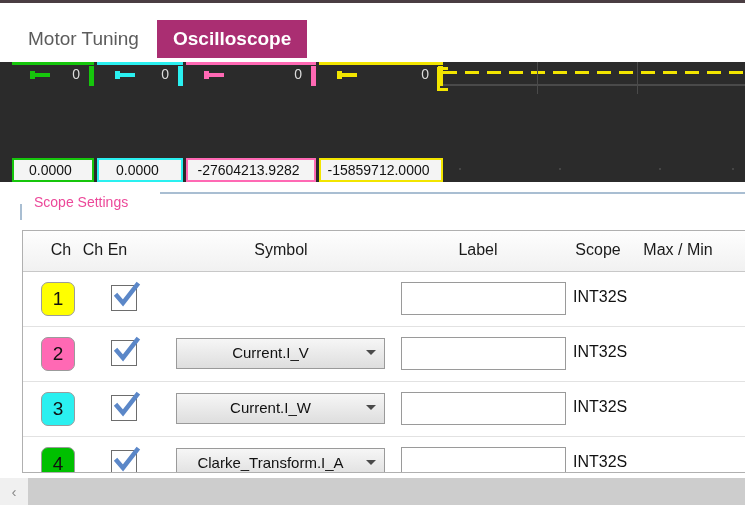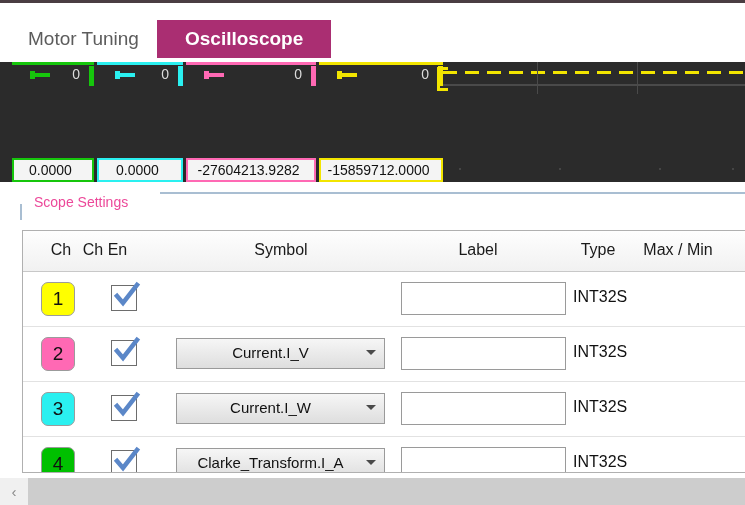--- a/index.html
+++ b/index.html
@@ -41,21 +41,21 @@
   }
   .tab-inactive {
     left: 22px;
     color: #5c5c5c;
     padding: 0 6px;
   }
   .tab-active {
     left: 157px;
     background: #aa2e72;
     color: #ffffff;
-    padding: 0 28px;
+    padding: 0 16px;
     font-weight: bold;
   }
 
   
   .scope {
     position: absolute;
     left: 0; top: 62px;
     width: 745px; height: 120px;
     background: #2b2b2b;
   }
@@ -411,21 +411,21 @@
     </div>
     <div class="group-rule"></div>
     <div class="group-leftrule"></div>
 
     <div class="table-wrap">
       <div class="thead" id="table-head">
           <div class="th" style="left: 21px; width: 34px;">Ch</div>
           <div class="th" style="left: 51px; width: 62px;">Ch En</div>
           <div class="th" style="left: 218px; width: 80px;">Symbol</div>
           <div class="th" style="left: 430px; width: 50px;">Label</div>
-          <div class="th" style="left: 550px; width: 50px;">Type</div>
+          <div class="th" style="left: 550px; width: 50px;">Scope</div>
           <div class="th" style="left: 610px; width: 90px;">Max / Min</div>
         </div>
       <div id="table-body">
           <div class="trow" style="top: 40px;">
             <div class="chbadge" style="background: rgb(255, 255, 0);">1</div>
             <div class="chk">
               <svg width="30" height="30" viewBox="0 0 30 30">
                 <path d="M6 15 L12 22 L26 4" stroke="#5b87c8" stroke-width="4.5" fill="none" stroke-linecap="square" stroke-linejoin="miter"></path>
               </svg>
             </div>

